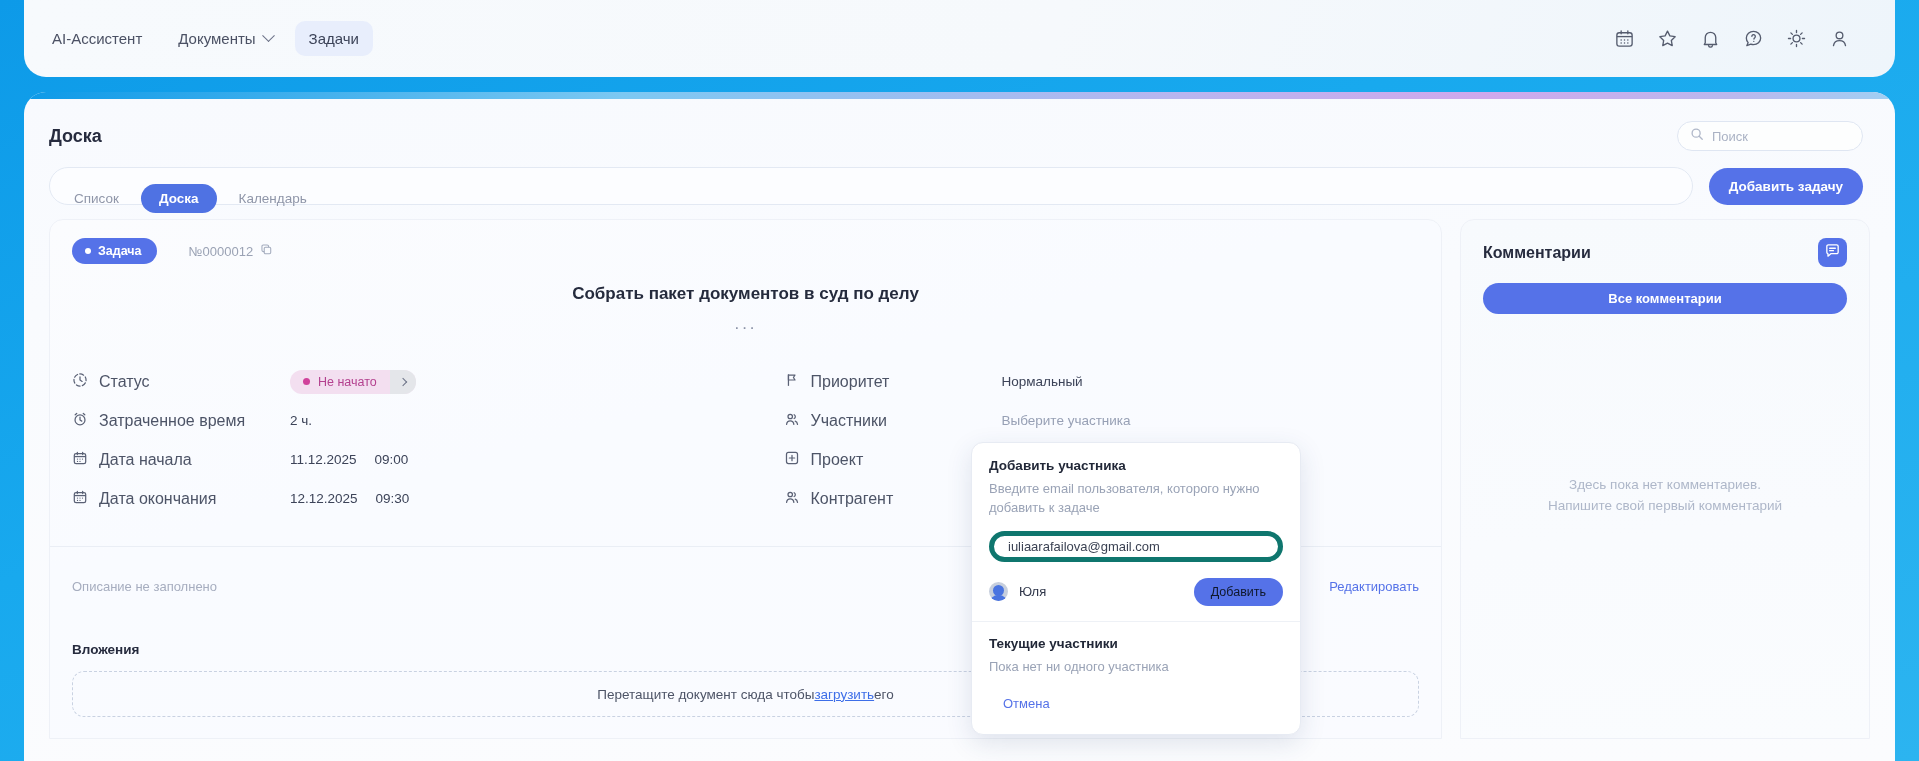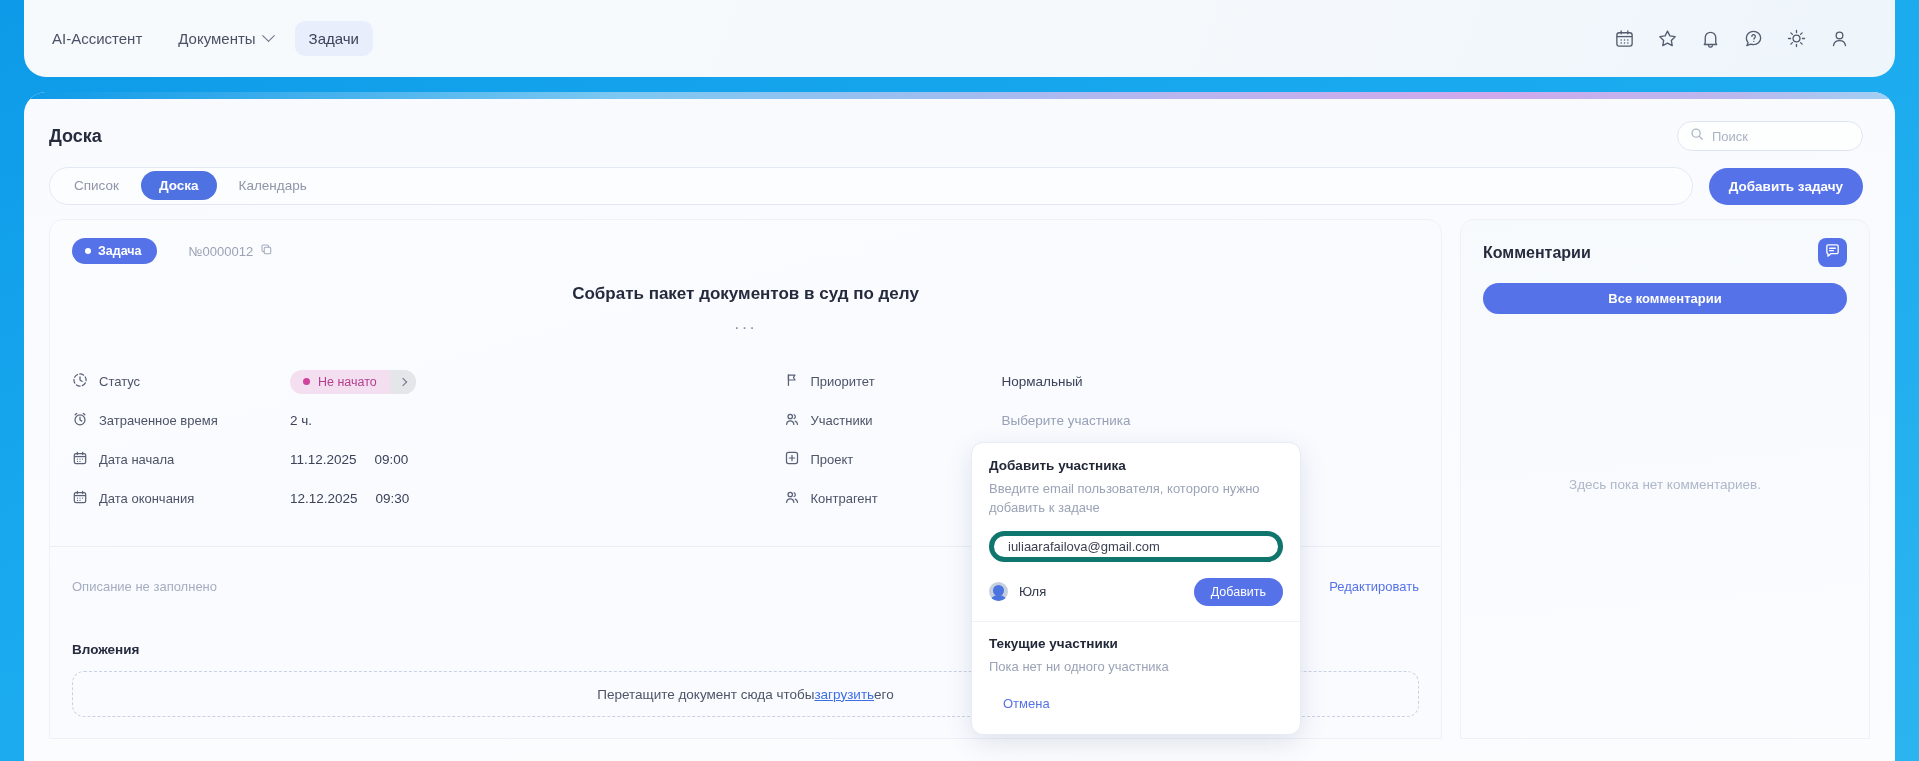--- a/index.html
+++ b/index.html
@@ -58,21 +58,21 @@
   }
   .search-box input {
     border: 0; outline: 0; background: transparent; font-size: 13px; color: #6e7governor;
     color: #70778c; width: 100%; font-family: "Liberation Sans", sans-serif;
   }
   .search-box input::placeholder { color: #aab2c4; }
 
   .tabs-row { display: flex; align-items: center; padding: 16px 32px 0 25px; gap: 16px; }
   .tabs {
     flex: 1; height: 38px; border: 1px solid #e3e9f3; border-radius: 19px;
-    background: #fcfdff; display: flex; align-items: flex-end; padding: 4px 6px; gap: 4px;
+    background: #fcfdff; display: flex; align-items: flex-start; padding: 16px 6px; gap: 4px;
   }
   .tab {
     font-size: 13.5px; color: #8f96a9; padding: 7px 18px; border-radius: 15px; cursor: pointer;
   }
   .tab.active { background: #4f72e3; color: #fff; font-weight: 600; }
   .add-task-btn {
     background: #5572e8; color: #fff; font-size: 13.5px; font-weight: 600;
     border: 0; border-radius: 20px; padding: 11px 20px; cursor: pointer;
     font-family: "Liberation Sans", sans-serif;
   }
@@ -101,21 +101,21 @@
   .task-title-row { display: flex; align-items: center; gap: 14px; margin-top: 20px; flex-direction: column; }
   .task-title { font-size: 17px; font-weight: 700; color: #252b3d; }
   .dots-btn { color: #8a92a6; font-size: 17px; letter-spacing: 2px; cursor: pointer; }
 
   
   .fields { display: flex; margin-top: 24px; }
   .field-col { width: 50%; }
   .field-col.right { padding-left: 38px; }
   .field-row { display: flex; align-items: center; height: 39px; }
   .field-label { display: flex; align-items: center; gap: 11px; width: 218px; }
-  .field-label span { font-size: 13px; color: #4d5467; }
+  .field-label span { font-size: 16px; color: #4d5467; }
   .field-value { font-size: 13.5px; color: #3c4358; display: flex; align-items: center; gap: 18px; }
   .field-value.muted { color: #97a0b5; }
   .status-chip {
     display: inline-flex; align-items: center; border-radius: 13px; overflow: hidden;
     background: #f3dff0; height: 24px;
   }
   .status-chip .lbl { display: flex; align-items: center; gap: 8px; padding: 0 13px;
      font-size: 12.5px; color: #b4418f; }
   .status-chip .lbl i { width: 7px; height: 7px; border-radius: 50%; background: #d0429b; display: block; }
   .status-chip .arrow { background: #e4e6ea; width: 26px; height: 24px; display: flex;
@@ -164,21 +164,21 @@
     font-family: "Liberation Sans", sans-serif; background: #fff;
   }
   .pop-person { display: flex; align-items: center; margin-top: 16px; }
   .avatar { width: 19px; height: 19px; border-radius: 50%; background: #c7cfdd; overflow: hidden; position: relative; }
   .avatar::after { content:""; position:absolute; left:4px; top:3px; width:11px; height:11px;
      border-radius:50%; background:#4a74e0; }
   .avatar::before { content:""; position:absolute; left:1px; top:13px; width:17px; height:10px;
      border-radius:8px 8px 0 0; background:#4a74e0; }
   .person-name { font-size: 13px; color: #2f3649; margin-left: 11px; }
   .add-btn {
-    margin-left: auto; background: #5572e8; color: #ffffff; border: 0; border-radius: 15px;
+    margin-left: auto; background: #5572e8; color: #0f172a; border: 0; border-radius: 15px;
     padding: 7px 17px; font-size: 12.5px; cursor: pointer; font-family: "Liberation Sans", sans-serif;
   }
   .pop-divider { height: 1px; background: #eef1f6; margin: 15px -17px 0 -17px; }
   .pop-section-title { font-size: 13.5px; font-weight: 700; color: #222838; margin-top: 14px; }
   .pop-empty { font-size: 13px; color: #9aa3b6; margin-top: 8px; }
   .pop-actions { display: flex; align-items: center; margin-top: 14px; padding-bottom: 15px; gap: 12px; }
   .cancel-btn { background: none; border: 0; color: #5572e8; font-size: 13px; cursor: pointer;
      padding: 8px 14px; font-family: "Liberation Sans", sans-serif; }
   .save-btn { flex: 1; background: #5572e8; color: #fff; border: 0; border-radius: 16px;
      height: 31px; font-size: 13px; font-weight: 600; cursor: pointer;
@@ -463,20 +463,21 @@
             <svg width="17" height="17" viewBox="0 0 18 18" fill="none" stroke="#ffffff" stroke-width="1.4" stroke-linecap="round">
               <path d="M3 4.6A1.6 1.6 0 014.6 3h8.8A1.6 1.6 0 0115 4.6v6.2a1.6 1.6 0 01-1.6 1.6H7.2L4.2 15v-2.6h-.2A1.6 1.6 0 013 10.8z" stroke-linejoin="round"></path>
               <path d="M6 6.6h6M6 9.2h4"></path>
             </svg>
           </span>
         </div>
       </div>
       <button class="all-comments-btn">Все комментарии</button>
       <div class="no-comments">
         <div>Здесь пока нет комментариев.</div>
+        <div>Напишите свой первый комментарий</div>
       </div>
     </div>
   </div>
 </div>
 
 <div class="popover">
   <div class="pop-title">Добавить участника</div>
   <div class="pop-sub">Введите email пользователя, которого нужно добавить к задаче</div>
   <input class="pop-input" value="iuliaarafailova@gmail.com" placeholder="Введите email" style="">
   <div class="pop-person">

